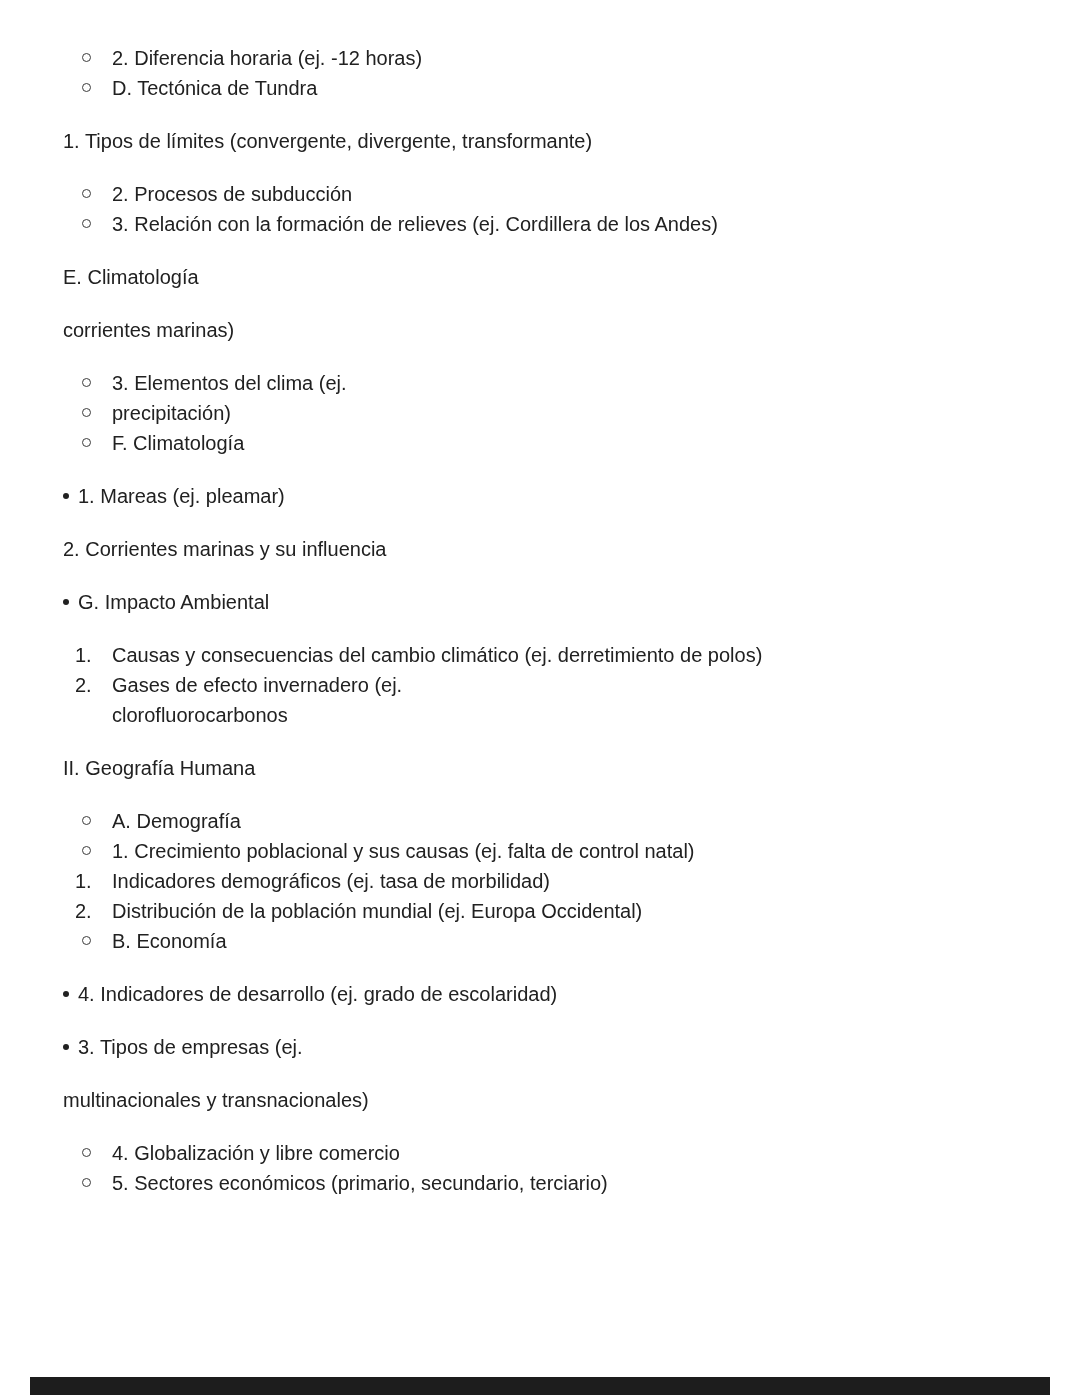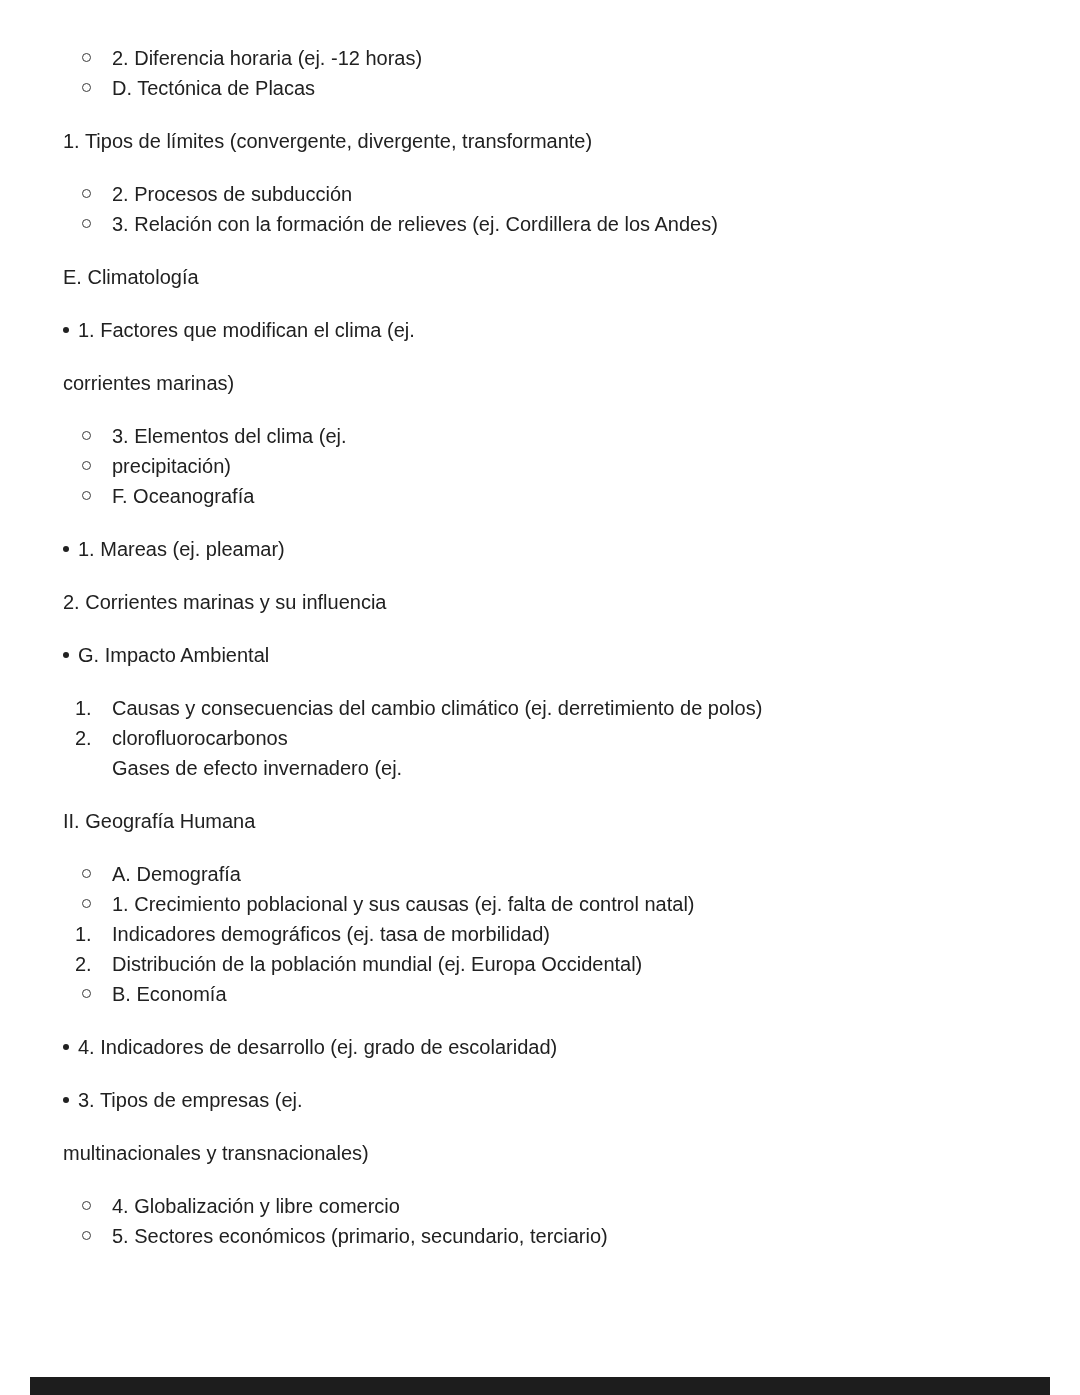--- a/index.html
+++ b/index.html
@@ -65,21 +65,21 @@
         </span>
         <span class="item-text">
           <span class="line">2. Diferencia horaria (ej. -12 horas)</span>
         </span>
       </div>
       <div class="list-item">
         <span class="marker-box">
           <span class="circle-bullet"></span>
         </span>
         <span class="item-text">
-          <span class="line">D. Tectónica de Placas</span>
+          <span class="line">D. Tectónica de Tundra</span>
         </span>
       </div>
     </div>
     <div class="block para"><span class="para-text">1. Tipos de límites (convergente, divergente, transformante)</span></div>
     <div class="block list-block">
       <div class="list-item">
         <span class="marker-box">
           <span class="circle-bullet"></span>
         </span>
         <span class="item-text">
@@ -89,21 +89,20 @@
       <div class="list-item">
         <span class="marker-box">
           <span class="circle-bullet"></span>
         </span>
         <span class="item-text">
           <span class="line">3. Relación con la formación de relieves (ej. Cordillera de los Andes)</span>
         </span>
       </div>
     </div>
     <div class="block para"><span class="para-text">E. Climatología</span></div>
-    <div class="block para dot"><span class="dot-bullet"></span><span class="para-text">1. Factores que modifican el clima (ej.</span></div>
     <div class="block para"><span class="para-text">corrientes marinas)</span></div>
     <div class="block list-block">
       <div class="list-item">
         <span class="marker-box">
           <span class="circle-bullet"></span>
         </span>
         <span class="item-text">
           <span class="line">3. Elementos del clima (ej.</span>
         </span>
       </div>
@@ -113,39 +112,39 @@
         </span>
         <span class="item-text">
           <span class="line">precipitación)</span>
         </span>
       </div>
       <div class="list-item">
         <span class="marker-box">
           <span class="circle-bullet"></span>
         </span>
         <span class="item-text">
-          <span class="line">F. Oceanografía</span>
+          <span class="line">F. Climatología</span>
         </span>
       </div>
     </div>
     <div class="block para dot"><span class="dot-bullet"></span><span class="para-text">1. Mareas (ej. pleamar)</span></div>
     <div class="block para"><span class="para-text">2. Corrientes marinas y su influencia</span></div>
     <div class="block para dot"><span class="dot-bullet"></span><span class="para-text">G. Impacto Ambiental</span></div>
     <div class="block list-block">
       <div class="list-item">
         <span class="marker-box num">1.</span>
         <span class="item-text">
           <span class="line">Causas y consecuencias del cambio climático (ej. derretimiento de polos)</span>
         </span>
       </div>
       <div class="list-item">
         <span class="marker-box num">2.</span>
         <span class="item-text">
+          <span class="line">Gases de efecto invernadero (ej.</span>
           <span class="line">clorofluorocarbonos</span>
-          <span class="line">Gases de efecto invernadero (ej.</span>
         </span>
       </div>
     </div>
     <div class="block para"><span class="para-text">II. Geografía Humana</span></div>
     <div class="block list-block">
       <div class="list-item">
         <span class="marker-box">
           <span class="circle-bullet"></span>
         </span>
         <span class="item-text">

